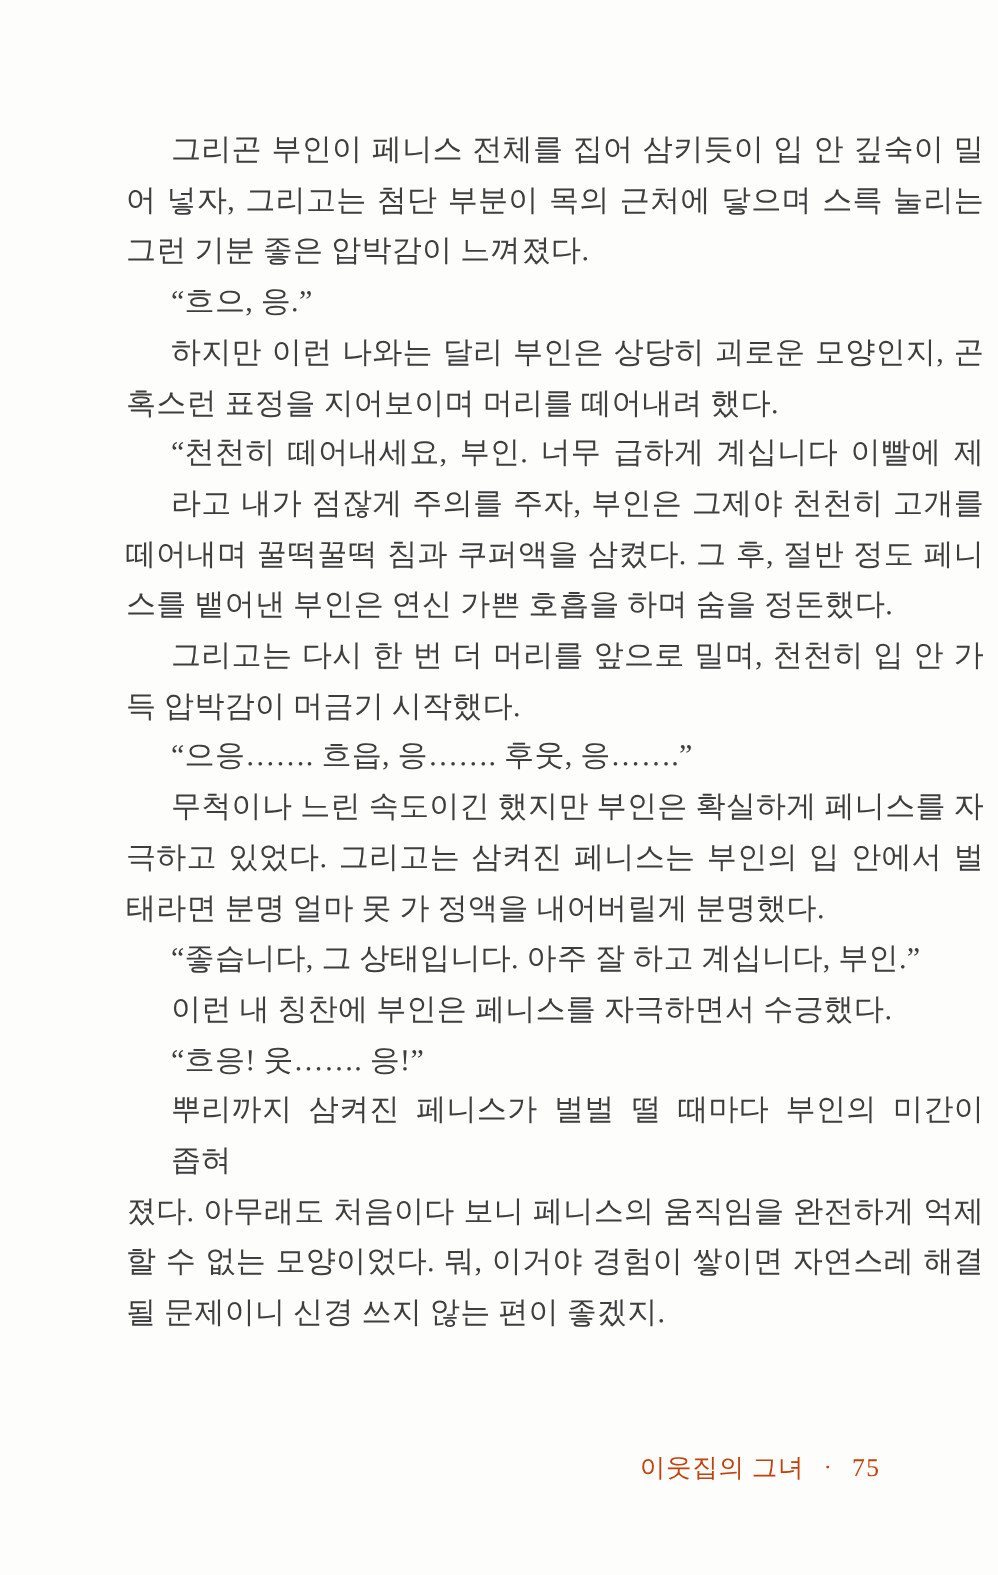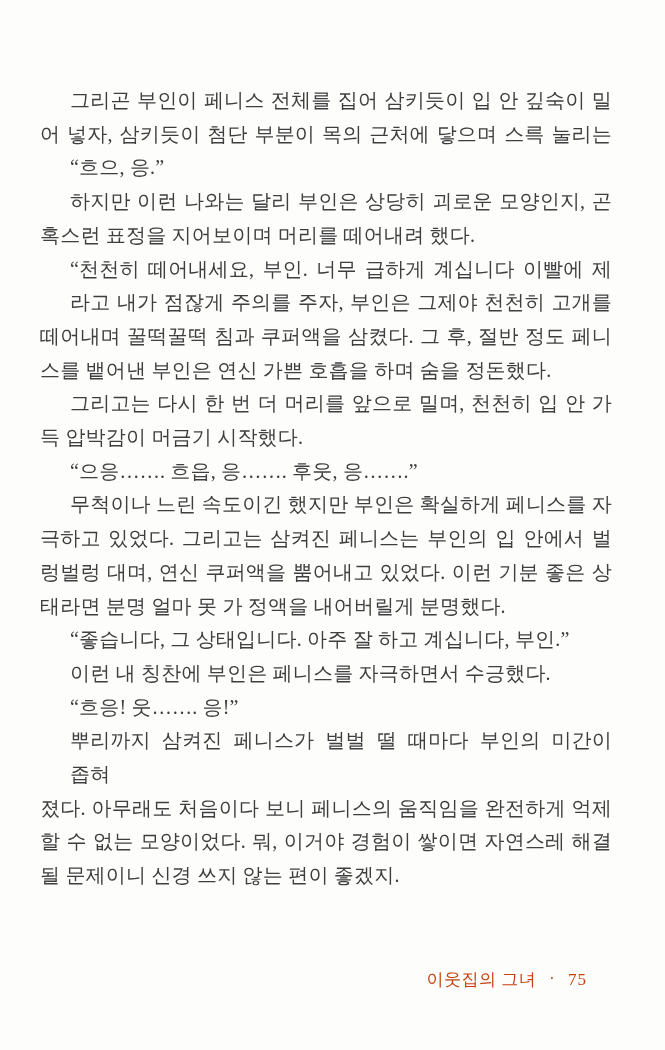--- a/index.html
+++ b/index.html
@@ -11,20 +11,21 @@
     height: 1050px;
     background: #fdfdfc;
     font-family: "Liberation Serif", "DejaVu Serif", serif;
     color: #3e3e3e;
     position: relative;
     overflow: hidden;
   }
   .page {
     position: absolute;
     inset: 0;
+    margin-left: 44px;
   }
   .text-block {
     position: absolute;
     left: 40px;
     top: 84px;
     width: 572px;
   }
   .line {
     font-size: 20px;
     line-height: 33.7px;
@@ -62,34 +63,34 @@
     letter-spacing: 1px;
   }
 </style>
 </head>
 <body>
 
 <main class="page">
 
   <section class="text-block">
     <div class="line i j">그리곤 부인이 페니스 전체를 집어 삼키듯이 입 안 깊숙이 밀</div>
-    <div class="line j">어 넣자, 삼키듯이 첨단 부분이 목의 근처에 닿으며 스륵 눌리는</div>
+    <div class="line j">어 넣자, 그리고는 첨단 부분이 목의 근처에 닿으며 스륵 눌리는</div>
+    <div class="line">그런 기분 좋은 압박감이 느껴졌다.</div>
     <div class="line i">“흐으, 응.”</div>
     <div class="line i j">하지만 이런 나와는 달리 부인은 상당히 괴로운 모양인지, 곤</div>
     <div class="line">혹스런 표정을 지어보이며 머리를 떼어내려 했다.</div>
     <div class="line i j">“천천히 떼어내세요, 부인. 너무 급하게 계십니다 이빨에 제</div>
     <div class="line i j">라고 내가 점잖게 주의를 주자, 부인은 그제야 천천히 고개를</div>
     <div class="line j">떼어내며 꿀떡꿀떡 침과 쿠퍼액을 삼켰다. 그 후, 절반 정도 페니</div>
     <div class="line">스를 뱉어낸 부인은 연신 가쁜 호흡을 하며 숨을 정돈했다.</div>
     <div class="line i j">그리고는 다시 한 번 더 머리를 앞으로 밀며, 천천히 입 안 가</div>
     <div class="line">득 압박감이 머금기 시작했다.</div>
     <div class="line i">“으응……. 흐읍, 응……. 후웃, 응…….”</div>
     <div class="line i j">무척이나 느린 속도이긴 했지만 부인은 확실하게 페니스를 자</div>
     <div class="line j">극하고 있었다. 그리고는 삼켜진 페니스는 부인의 입 안에서 벌</div>
-    <div class="line j">렁벌렁 대며, 연신 쿠퍼액을 뿜어내고 있었다. 이런 기분 좋은 상</div>
     <div class="line">태라면 분명 얼마 못 가 정액을 내어버릴게 분명했다.</div>
     <div class="line i">“좋습니다, 그 상태입니다. 아주 잘 하고 계십니다, 부인.”</div>
     <div class="line i">이런 내 칭찬에 부인은 페니스를 자극하면서 수긍했다.</div>
     <div class="line i">“흐응! 웃……. 응!”</div>
     <div class="line i j">뿌리까지 삼켜진 페니스가 벌벌 떨 때마다 부인의 미간이 좁혀</div>
     <div class="line j">졌다. 아무래도 처음이다 보니 페니스의 움직임을 완전하게 억제</div>
     <div class="line j">할 수 없는 모양이었다. 뭐, 이거야 경험이 쌓이면 자연스레 해결</div>
     <div class="line">될 문제이니 신경 쓰지 않는 편이 좋겠지.</div>
   </section>
 

